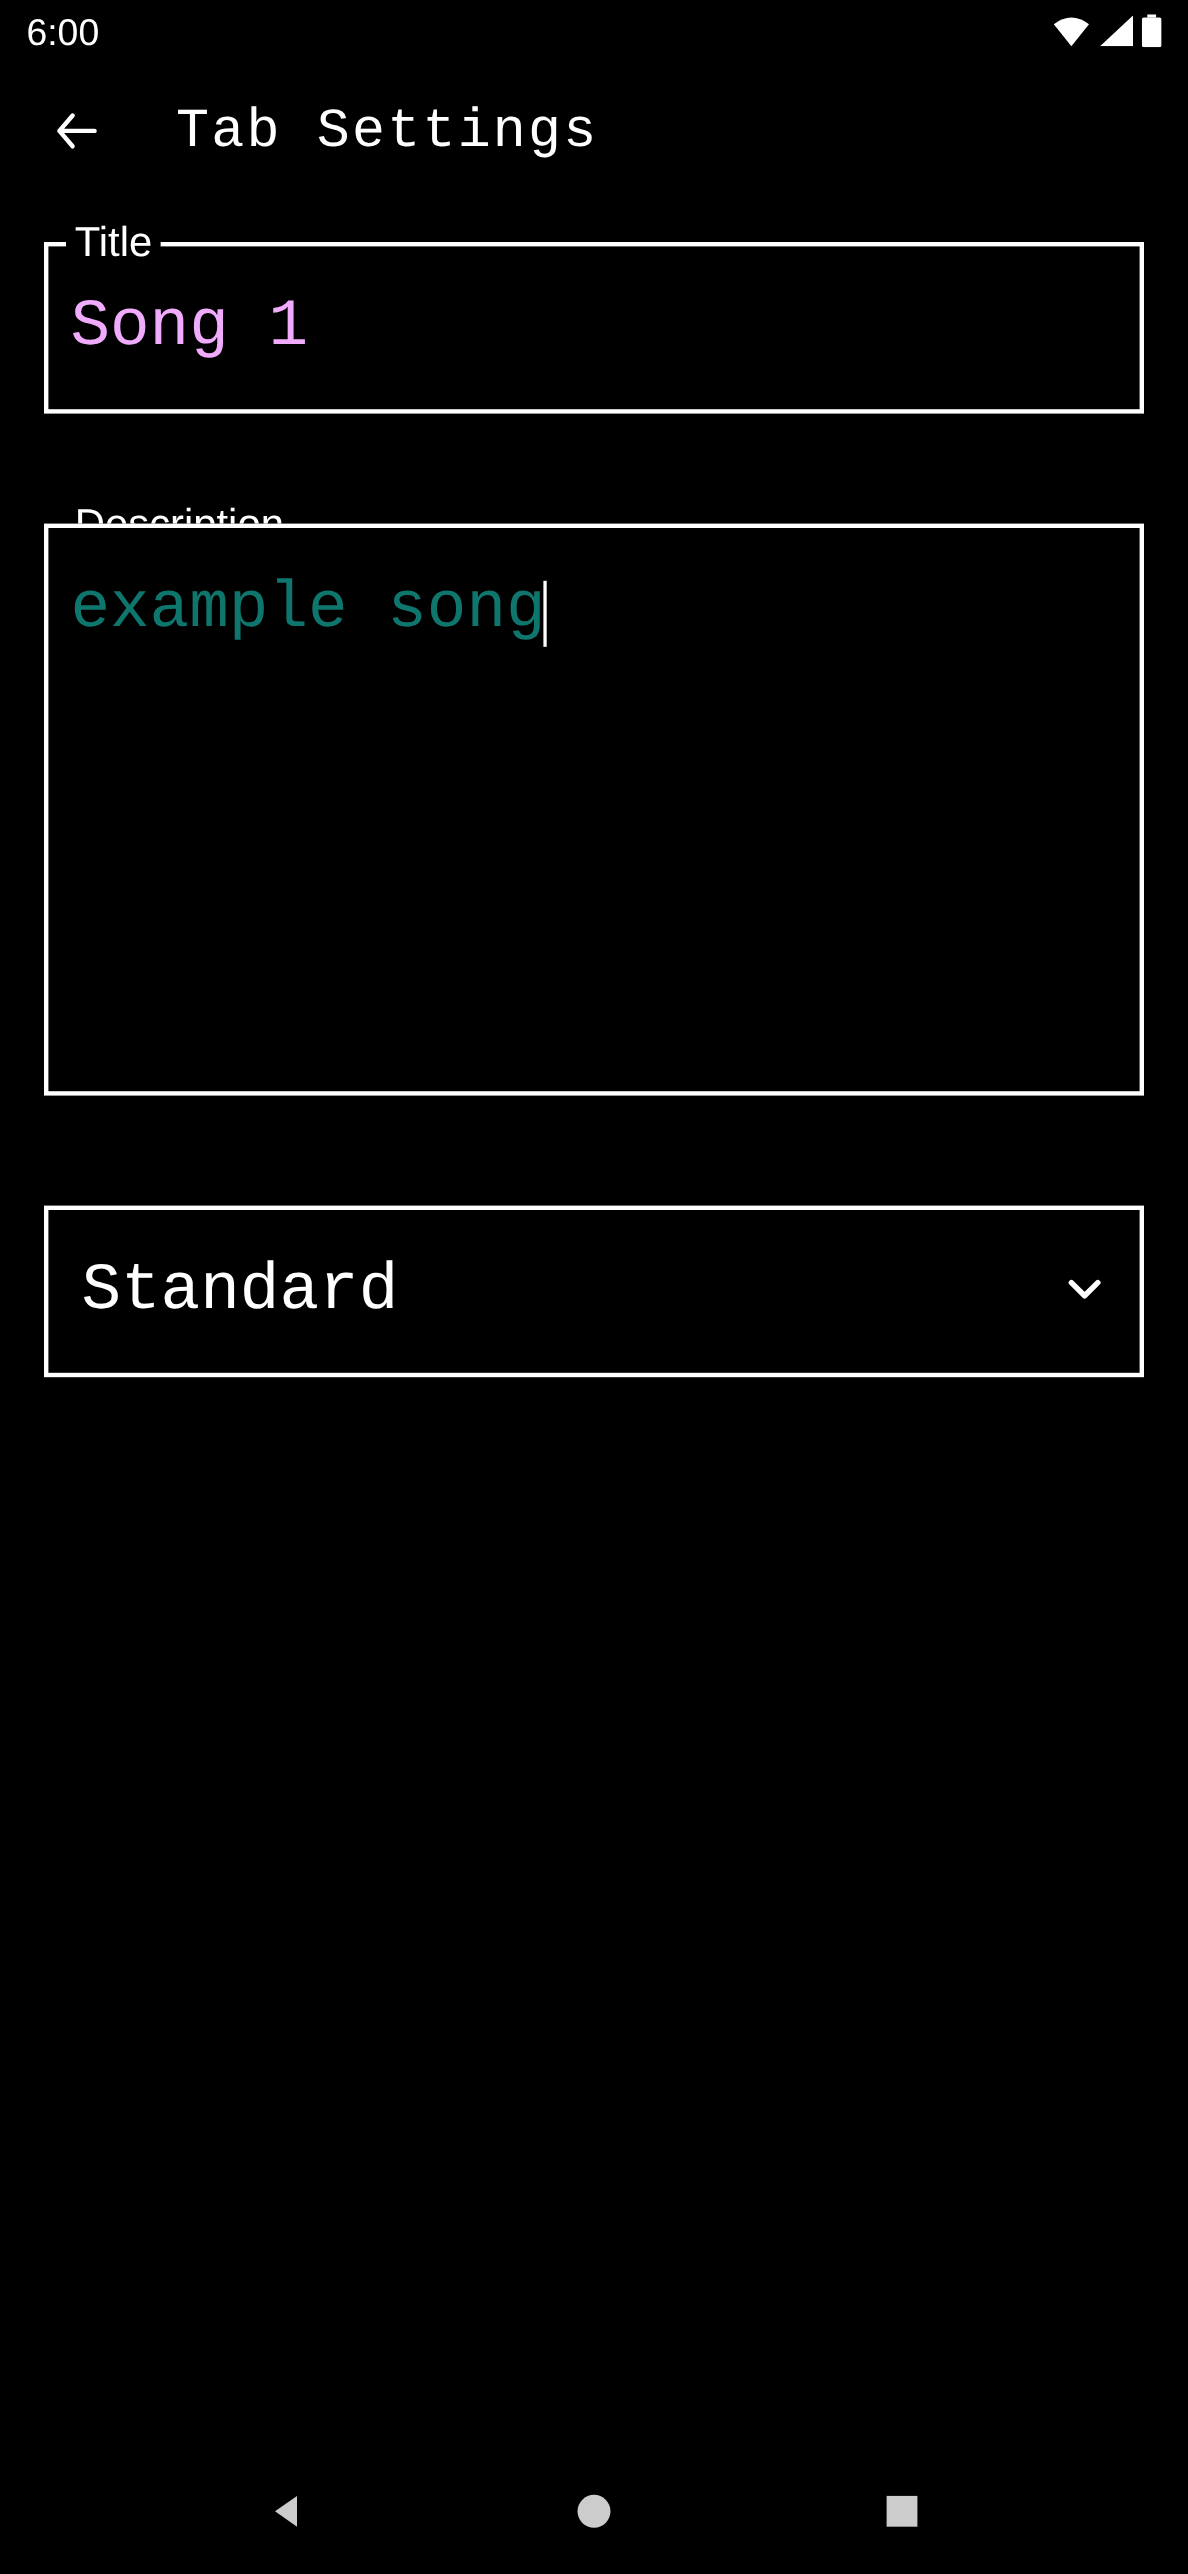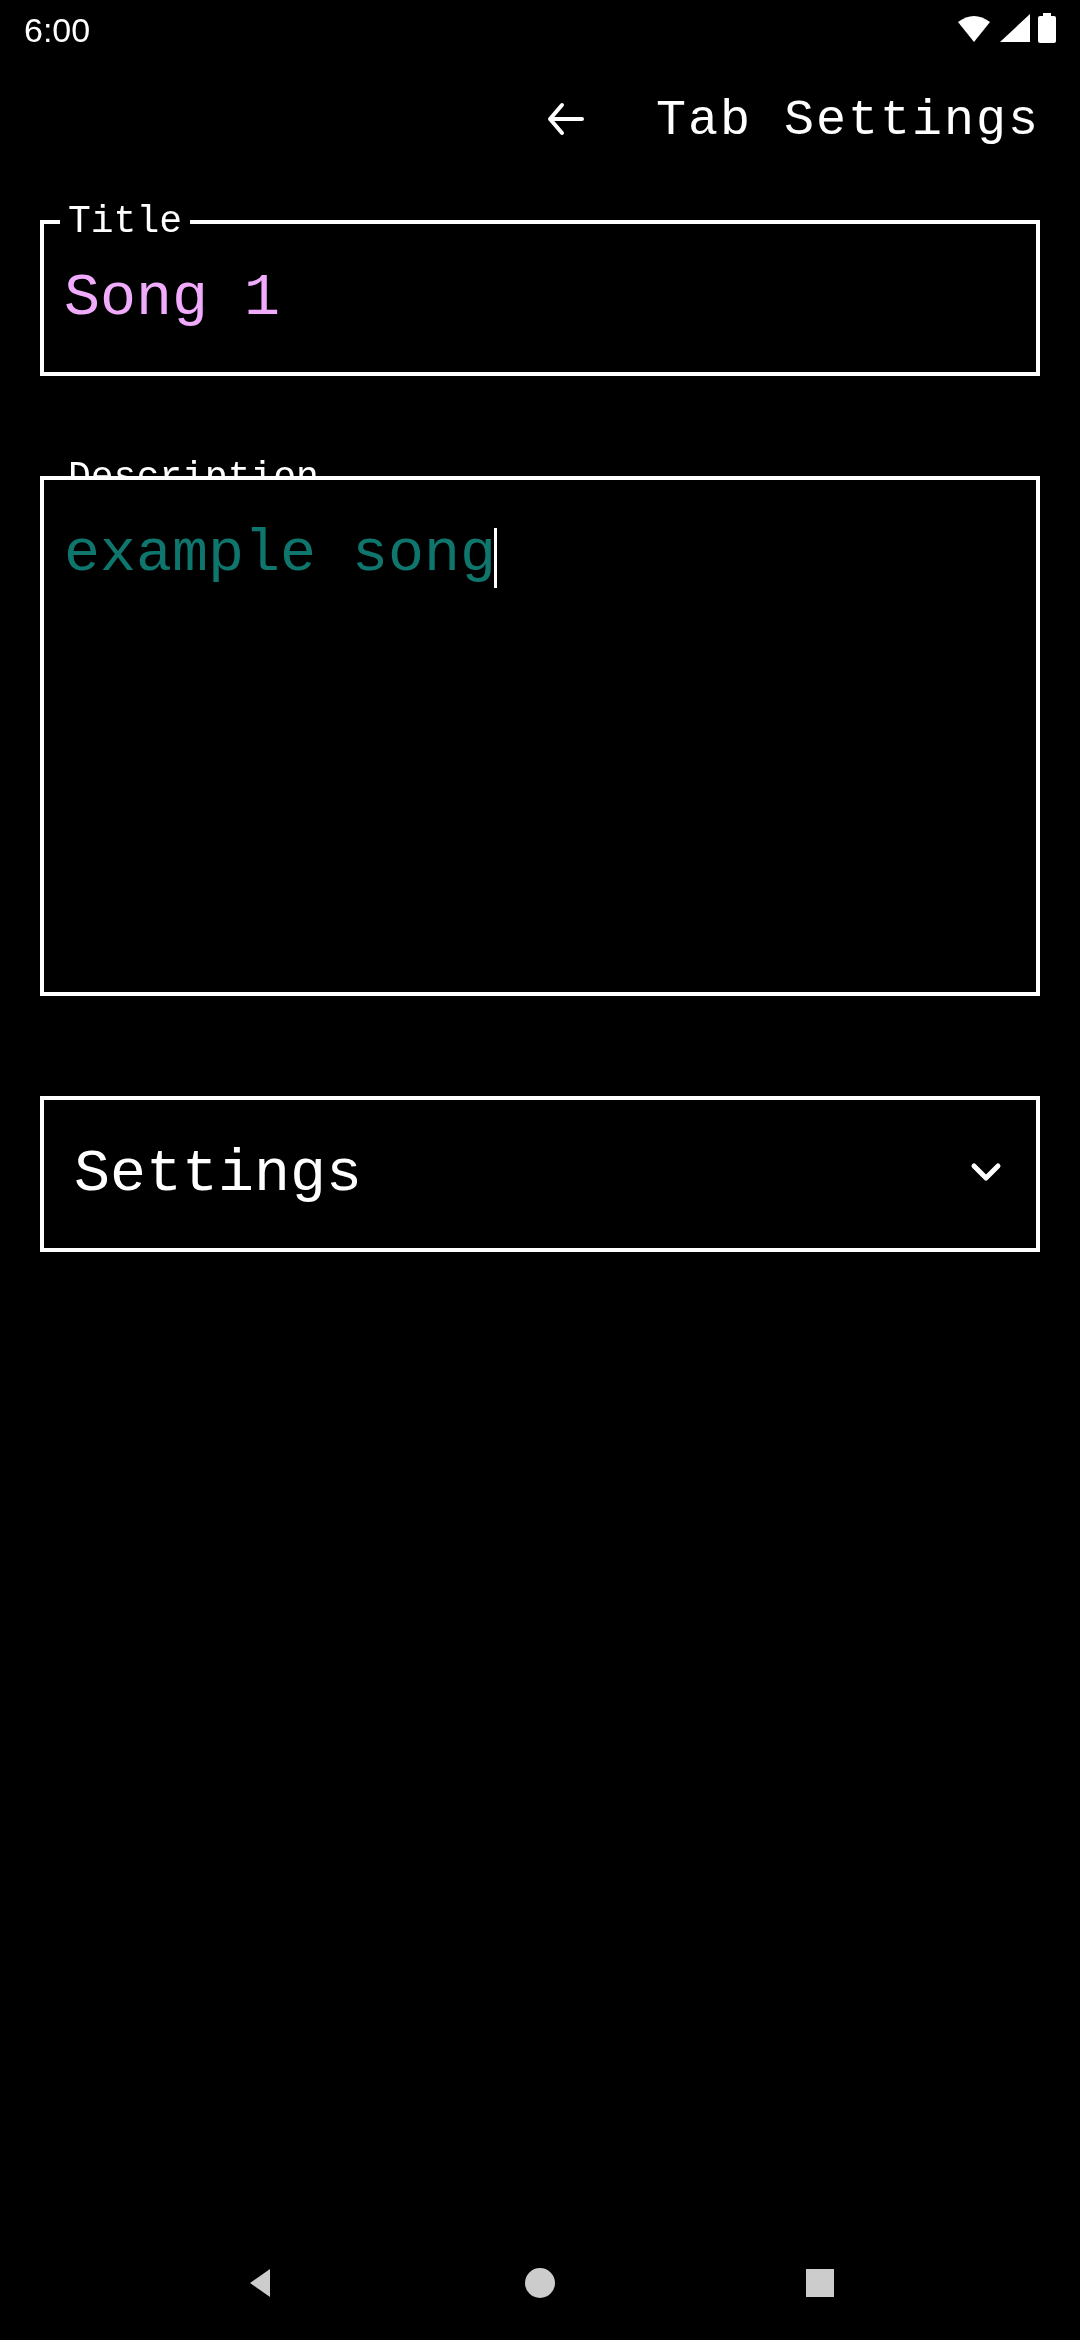--- a/index.html
+++ b/index.html
@@ -36,21 +36,20 @@
       gap: 8px;
     }
     
     
     .app-bar {
       display: flex;
       align-items: center;
       padding: 24px 40px;
       gap: 60px;
       height: 120px;
-      justify-content: flex-end;
     }
     .back-button {
       background: none;
       border: none;
       cursor: pointer;
       display: flex;
       align-items: center;
       justify-content: center;
       width: 60px;
       height: 60px;
@@ -74,21 +73,21 @@
       margin-bottom: 100px;
     }
     
     .field-label {
       position: absolute;
       top: -20px;
       left: 20px;
       background: #000000;
       padding: 0 8px;
       font-size: 38px;
-      font-family: Liberation Mono, monospace;
+      font-family: Liberation Sans, sans-serif;
     }
     
     .text-input {
       width: 100%;
       background: #000000;
       border: 4px solid #ffffff;
       color: #f0abfc;
       font-size: 60px;
       font-family: 'Courier New', monospace;
       padding: 40px 20px;
@@ -197,21 +196,21 @@
   </div>
 
   <div class="field-wrapper desc">
     <span class="field-label">Description</span>
     <div class="textarea-display">
       <span>example song</span><span class="cursor"></span>
     </div>
   </div>
 
   <div class="dropdown">
-    <span class="dropdown-value">Settings</span>
+    <span class="dropdown-value">Standard</span>
     <span>
       <svg width="40" height="40" viewBox="0 0 40 40" fill="none" stroke="#ffffff" stroke-width="5" stroke-linecap="round" stroke-linejoin="round">
         <path d="M8 14 L20 26 L32 14"></path>
       </svg>
     </span>
   </div>
 
 </div>
 
 <div class="nav-bar">

